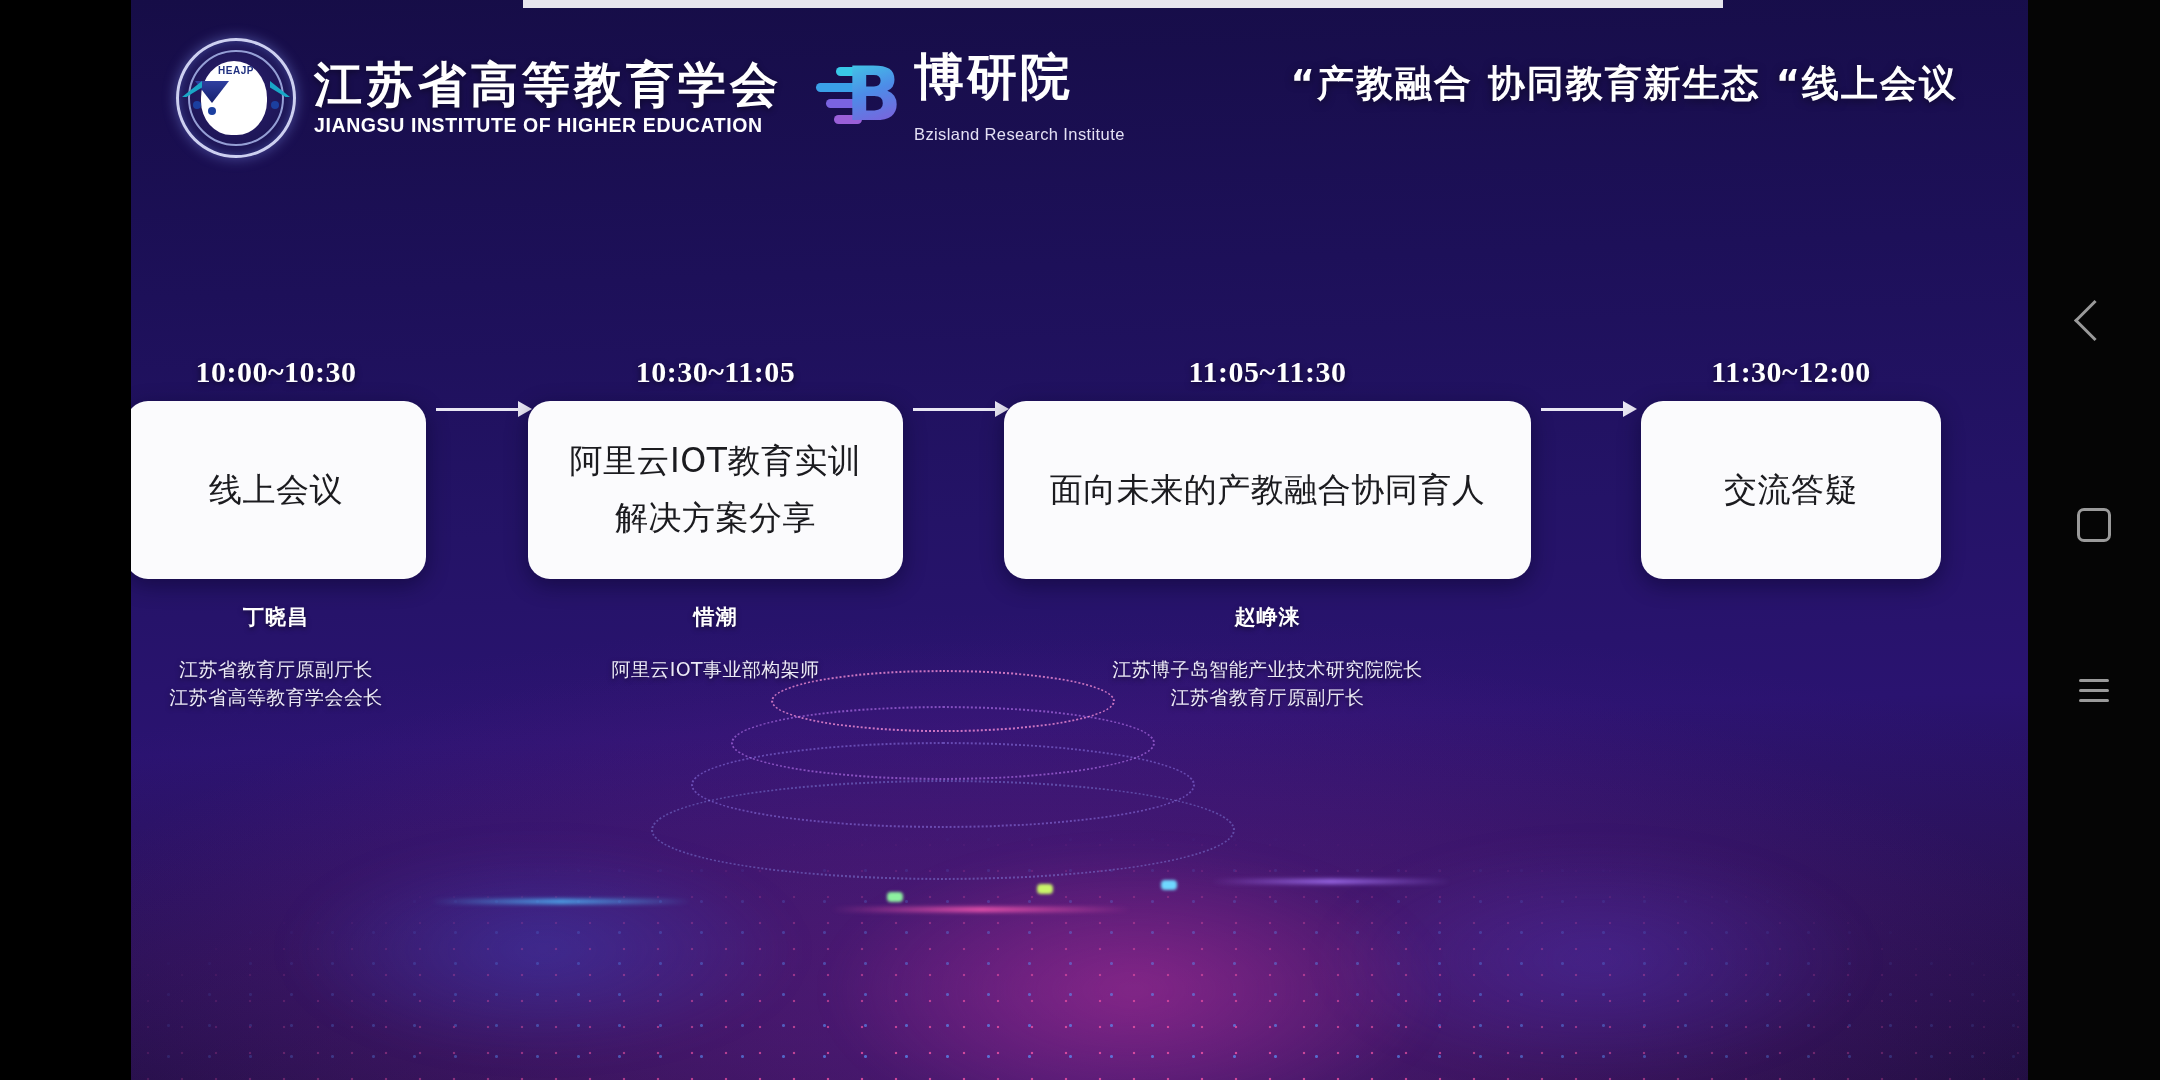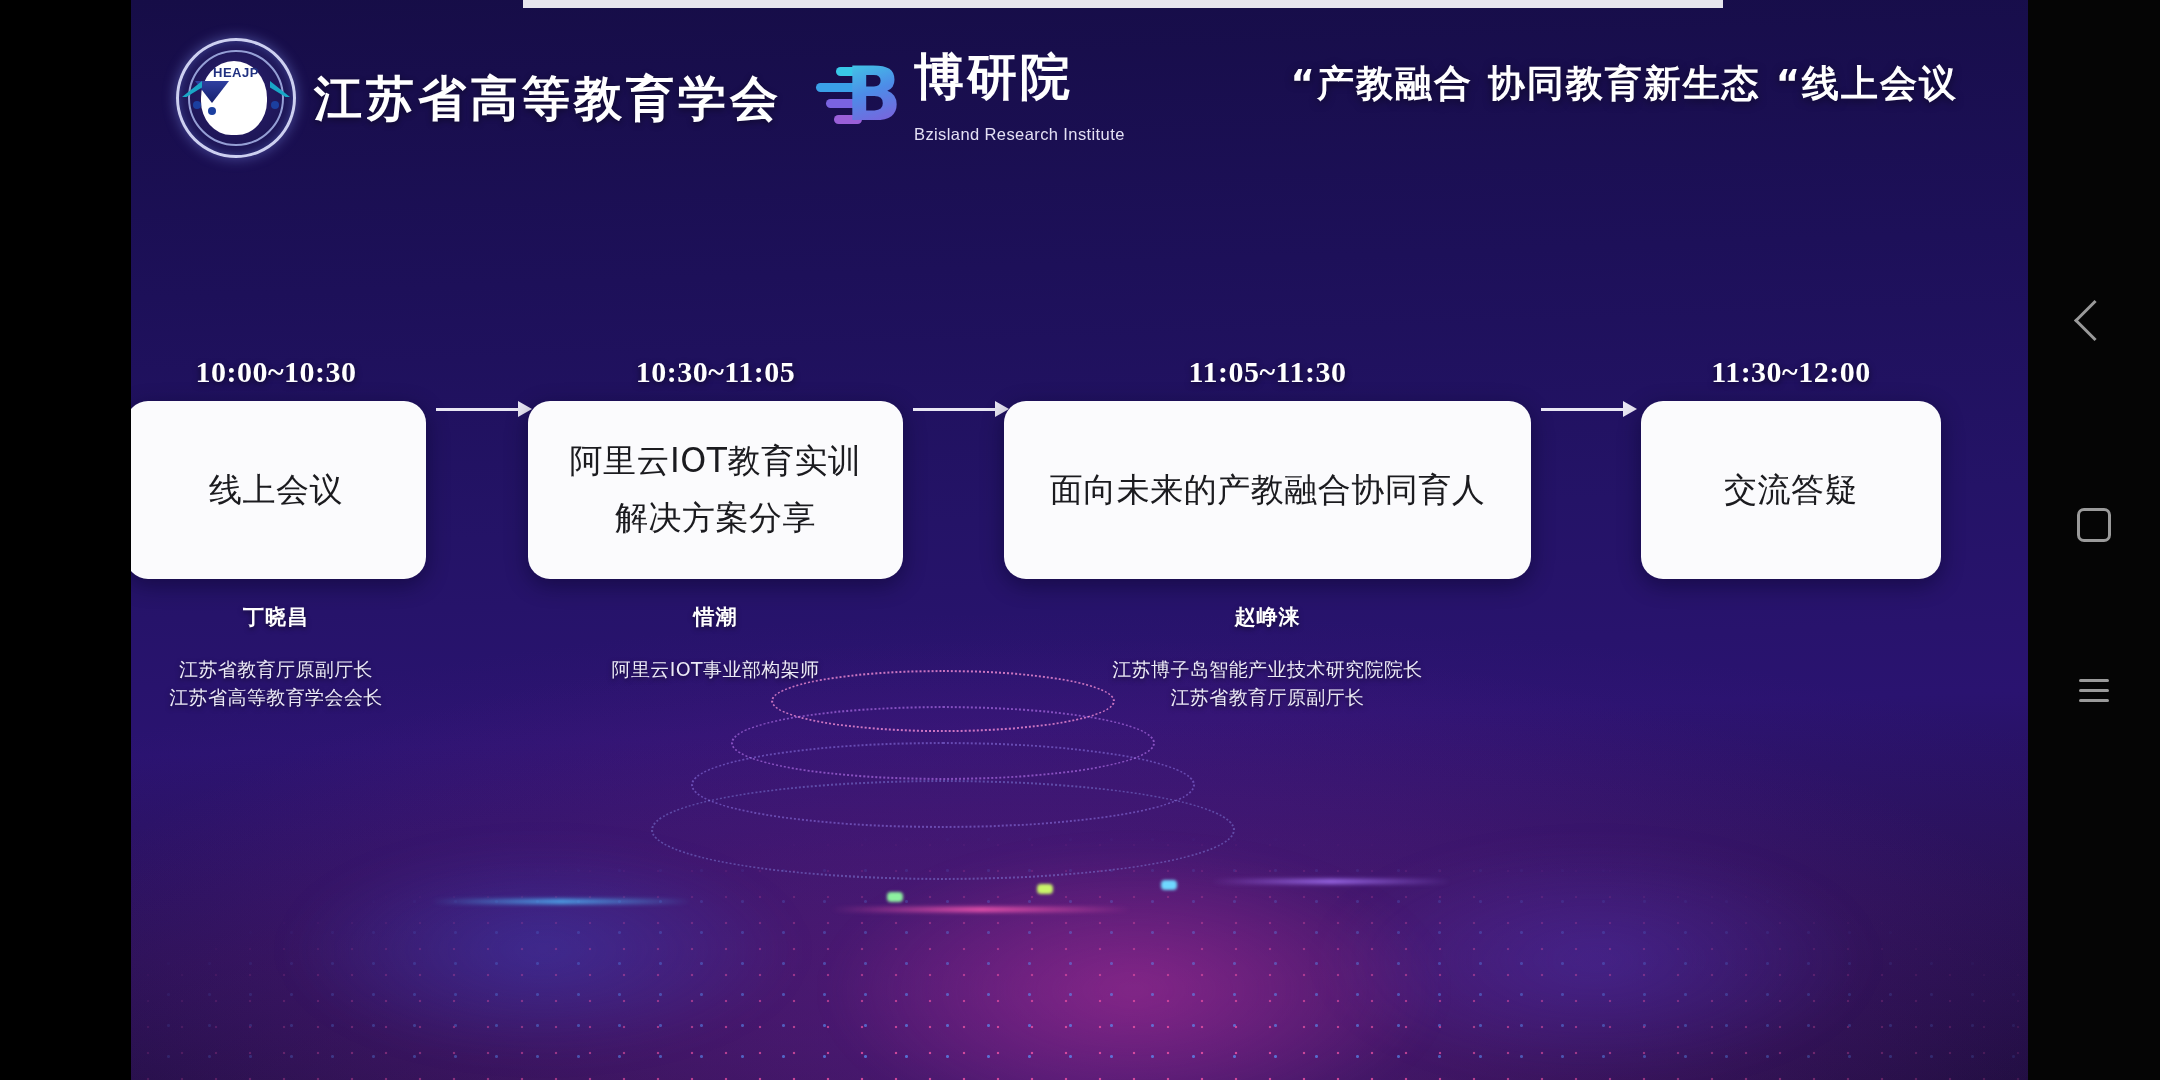--- a/index.html
+++ b/index.html
@@ -35,21 +35,21 @@
   .logo-group{position:absolute;left:45px;top:38px;display:flex;align-items:center;gap:0px;}
 
   .crest{position:relative;width:114px;height:114px;border-radius:50%;
          background:radial-gradient(circle at 50% 45%,#2b2170 0%,#1e1657 60%,#17104a 100%);
          border:3px solid rgba(220,225,255,.92);
          box-shadow:0 0 14px rgba(140,160,255,.45), inset 0 0 10px rgba(120,150,255,.35);}
   .crest:before{content:"";position:absolute;left:9px;top:9px;right:9px;bottom:9px;border-radius:50%;
          border:2px solid rgba(190,205,255,.75);}
   .crest-inner{position:absolute;left:22px;top:20px;width:66px;height:74px;border-radius:50% 50% 46% 46%;
          background:#ffffff;}
-  .crest-tag{position:absolute;left:0;right:0;top:24px;text-align:center;font-size:13px;font-weight:700;
+  .crest-tag{position:absolute;left:0;right:0;top:24px;text-align:center;font-size:10px;font-weight:700;
          letter-spacing:.5px;color:#203080;}
   .crest-book{position:absolute;left:16px;top:40px;width:34px;height:22px;
          background:linear-gradient(180deg,#2f3fa0,#16216e);
          clip-path:polygon(0 0,100% 0,50% 100%);}
   .crest-wing-l{position:absolute;left:3px;top:40px;width:20px;height:16px;background:#19a7c6;
          clip-path:polygon(0 100%,100% 0,100% 40%,22% 100%);}
   .crest-wing-r{position:absolute;right:3px;top:40px;width:20px;height:16px;background:#19a7c6;
          clip-path:polygon(100% 100%,0 0,0 40%,78% 100%);}
   .crest-dot{position:absolute;width:8px;height:8px;border-radius:50%;background:#1b3fa0;}
   .cd1{left:14px;top:60px;} .cd2{right:14px;top:60px;} .cd3{left:29px;top:66px;}
@@ -159,20 +159,21 @@
           <div class="crest-book"></div>
           <div class="crest-wing-l"></div>
           <div class="crest-wing-r"></div>
           <div class="crest-dot cd1"></div>
           <div class="crest-dot cd2"></div>
           <div class="crest-dot cd3"></div>
         </div>
 
         <div class="org-text">
           <div class="org-cn">江苏省高等教育学会</div>
+          <div class="org-en">JIANGSU INSTITUTE OF HIGHER EDUCATION</div>
         </div>
 
         <div class="logo-sep"></div>
 
         <div class="bz">
           <div class="bz-mark">
             <div class="bz-bars">
               <i class="bz-b1"></i>
                 <i class="bz-b2"></i>
                 <i class="bz-b3"></i>

